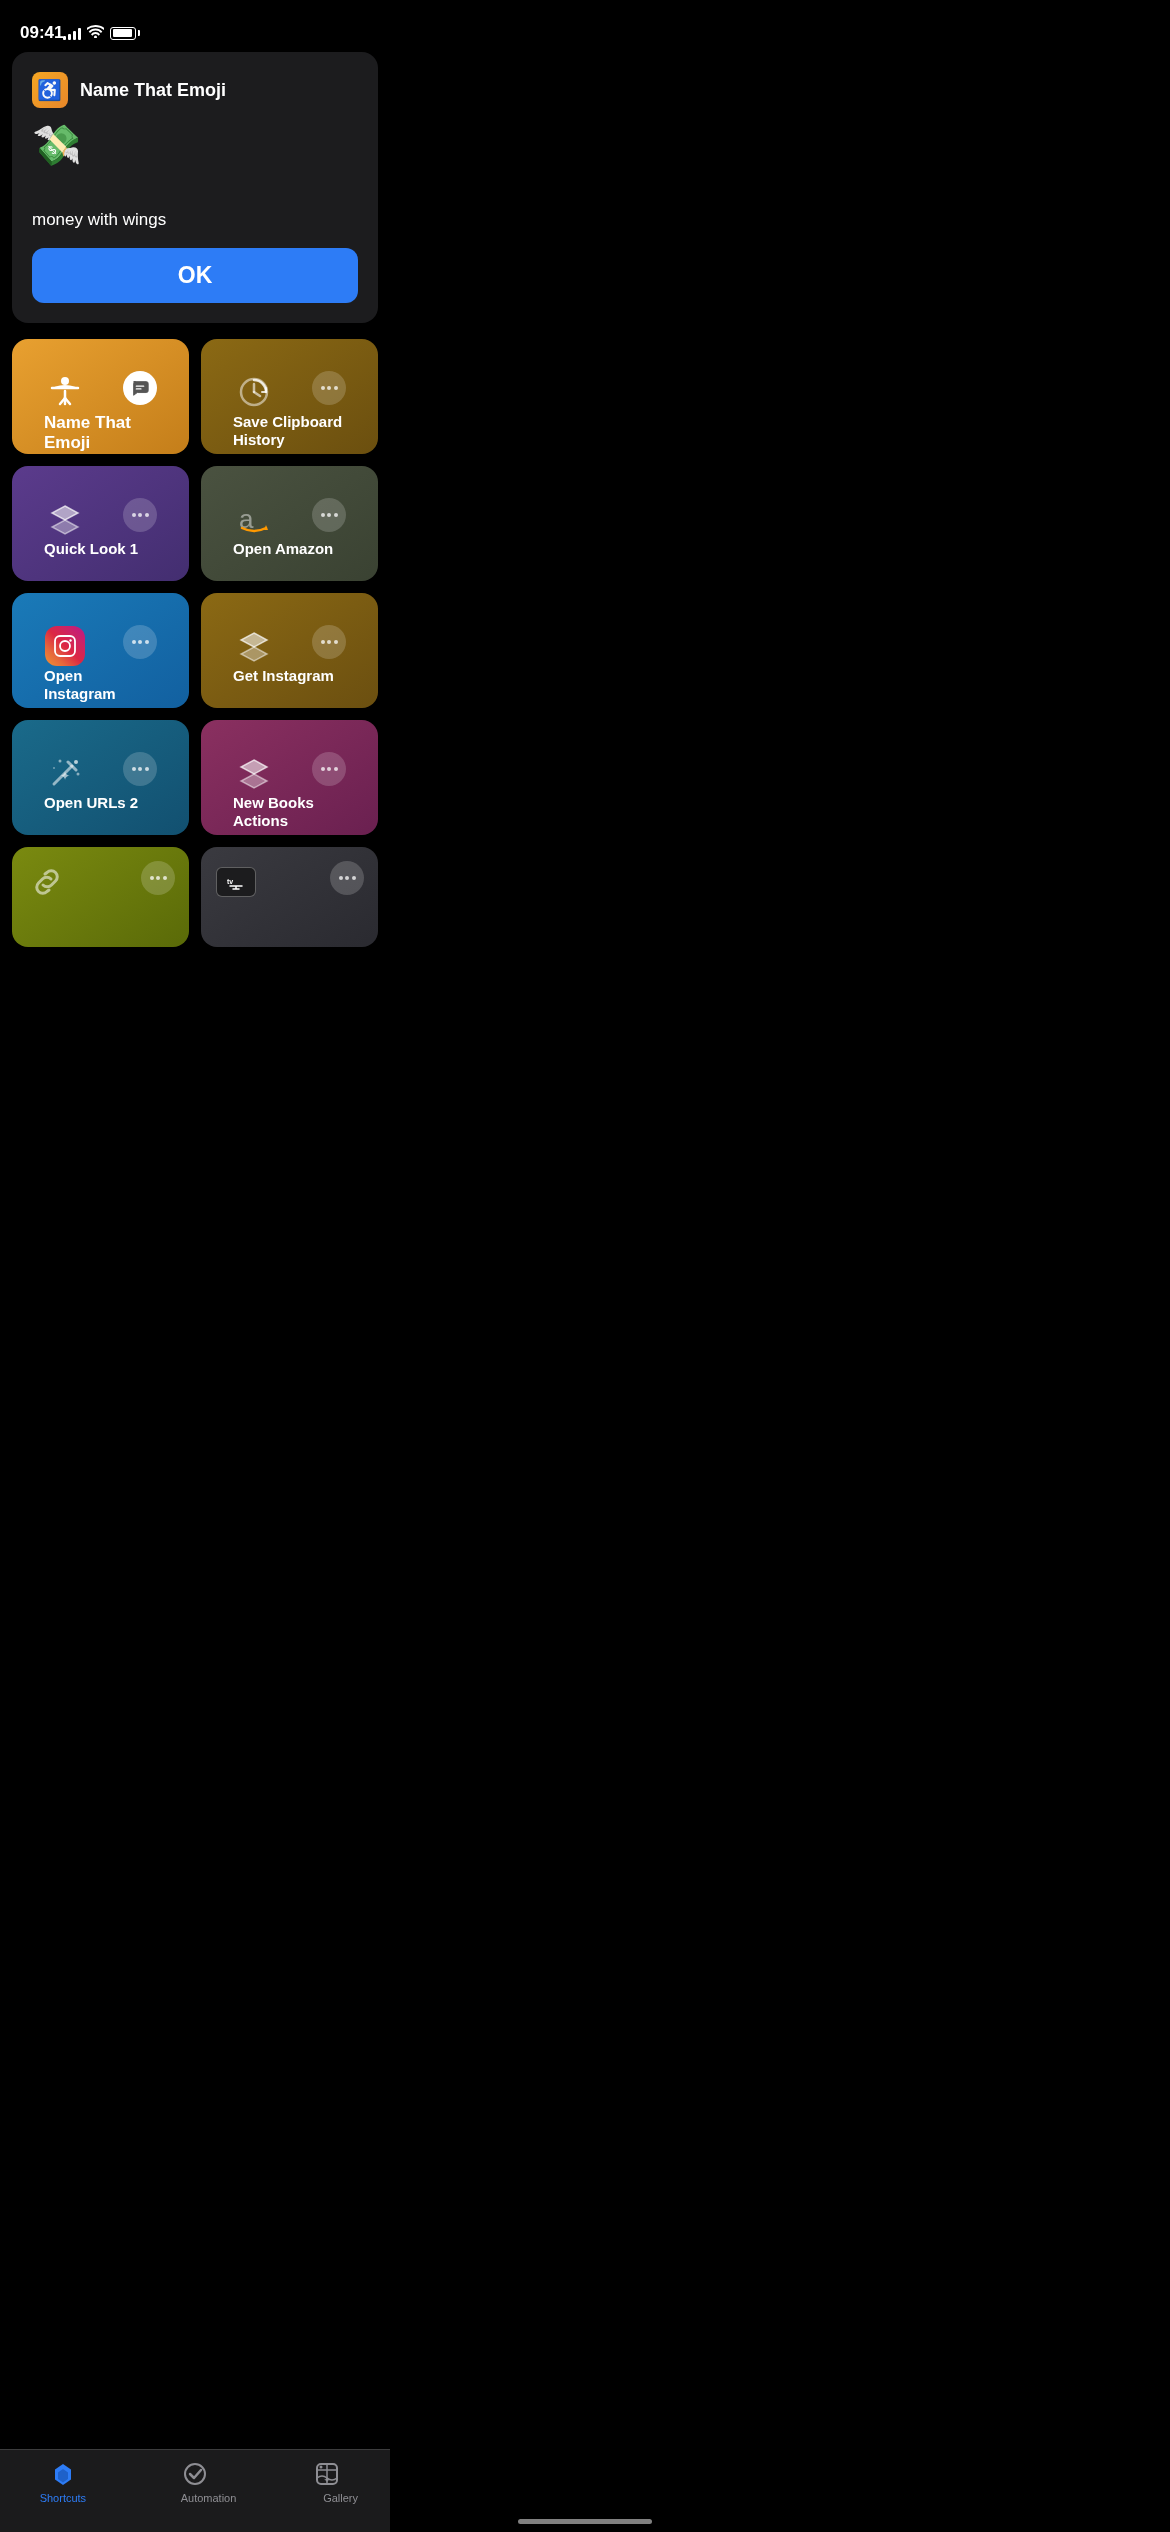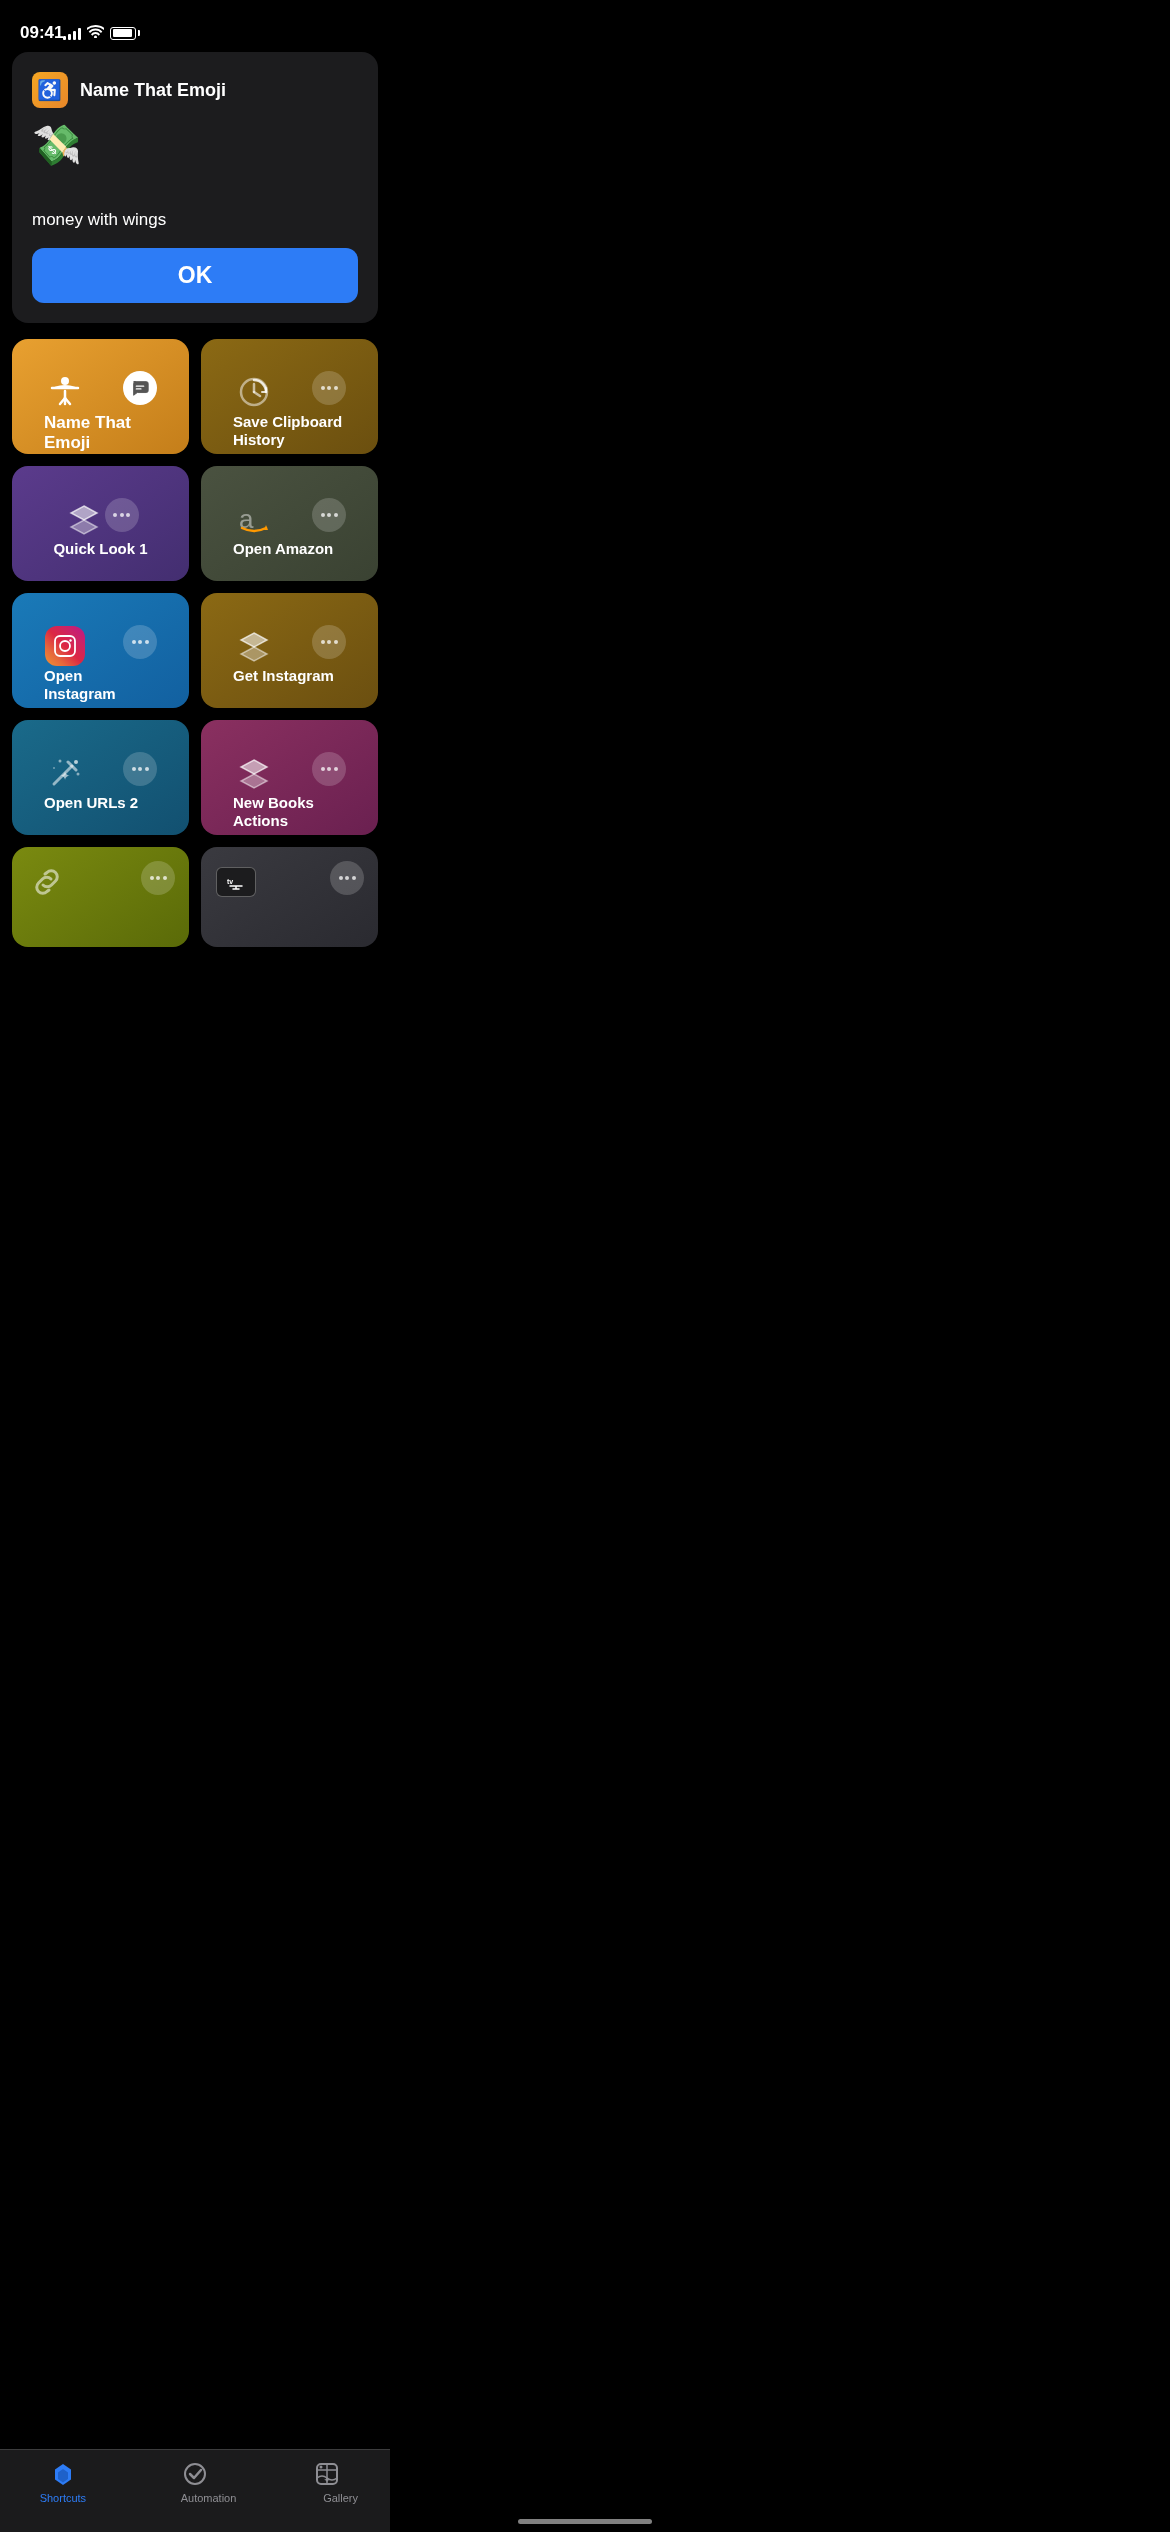--- a/index.html
+++ b/index.html
@@ -215,21 +215,21 @@
       display: flex;
       align-items: center;
       justify-content: center;
     }
     .msg-icon-circle svg {
       width: 20px;
       height: 20px;
     }
 
     .card-clipboard { background: linear-gradient(145deg, #8b6914, #6b4f0f); }
-    .card-quicklook { background: linear-gradient(145deg, #5b3b8c, #432e70); align-items: center; }
+    .card-quicklook { background: linear-gradient(145deg, #5b3b8c, #432e70); }
     .card-amazon { background: linear-gradient(145deg, #4a5240, #3a4232); }
     .card-instagram { background: linear-gradient(145deg, #1a7ab8, #1260a0); }
     .card-wallpaper { background: linear-gradient(145deg, #8b6914, #6b4f10); }
     .card-urlopener { background: linear-gradient(145deg, #1a6a8a, #125070); }
     .card-books { background: linear-gradient(145deg, #8a3060, #6a2050); }
     .card-links { background: linear-gradient(145deg, #7a8a10, #5a6a08); }
     .card-appletv { background: linear-gradient(145deg, #3a3a40, #2a2a30); }
 
     
     .tab-bar {

